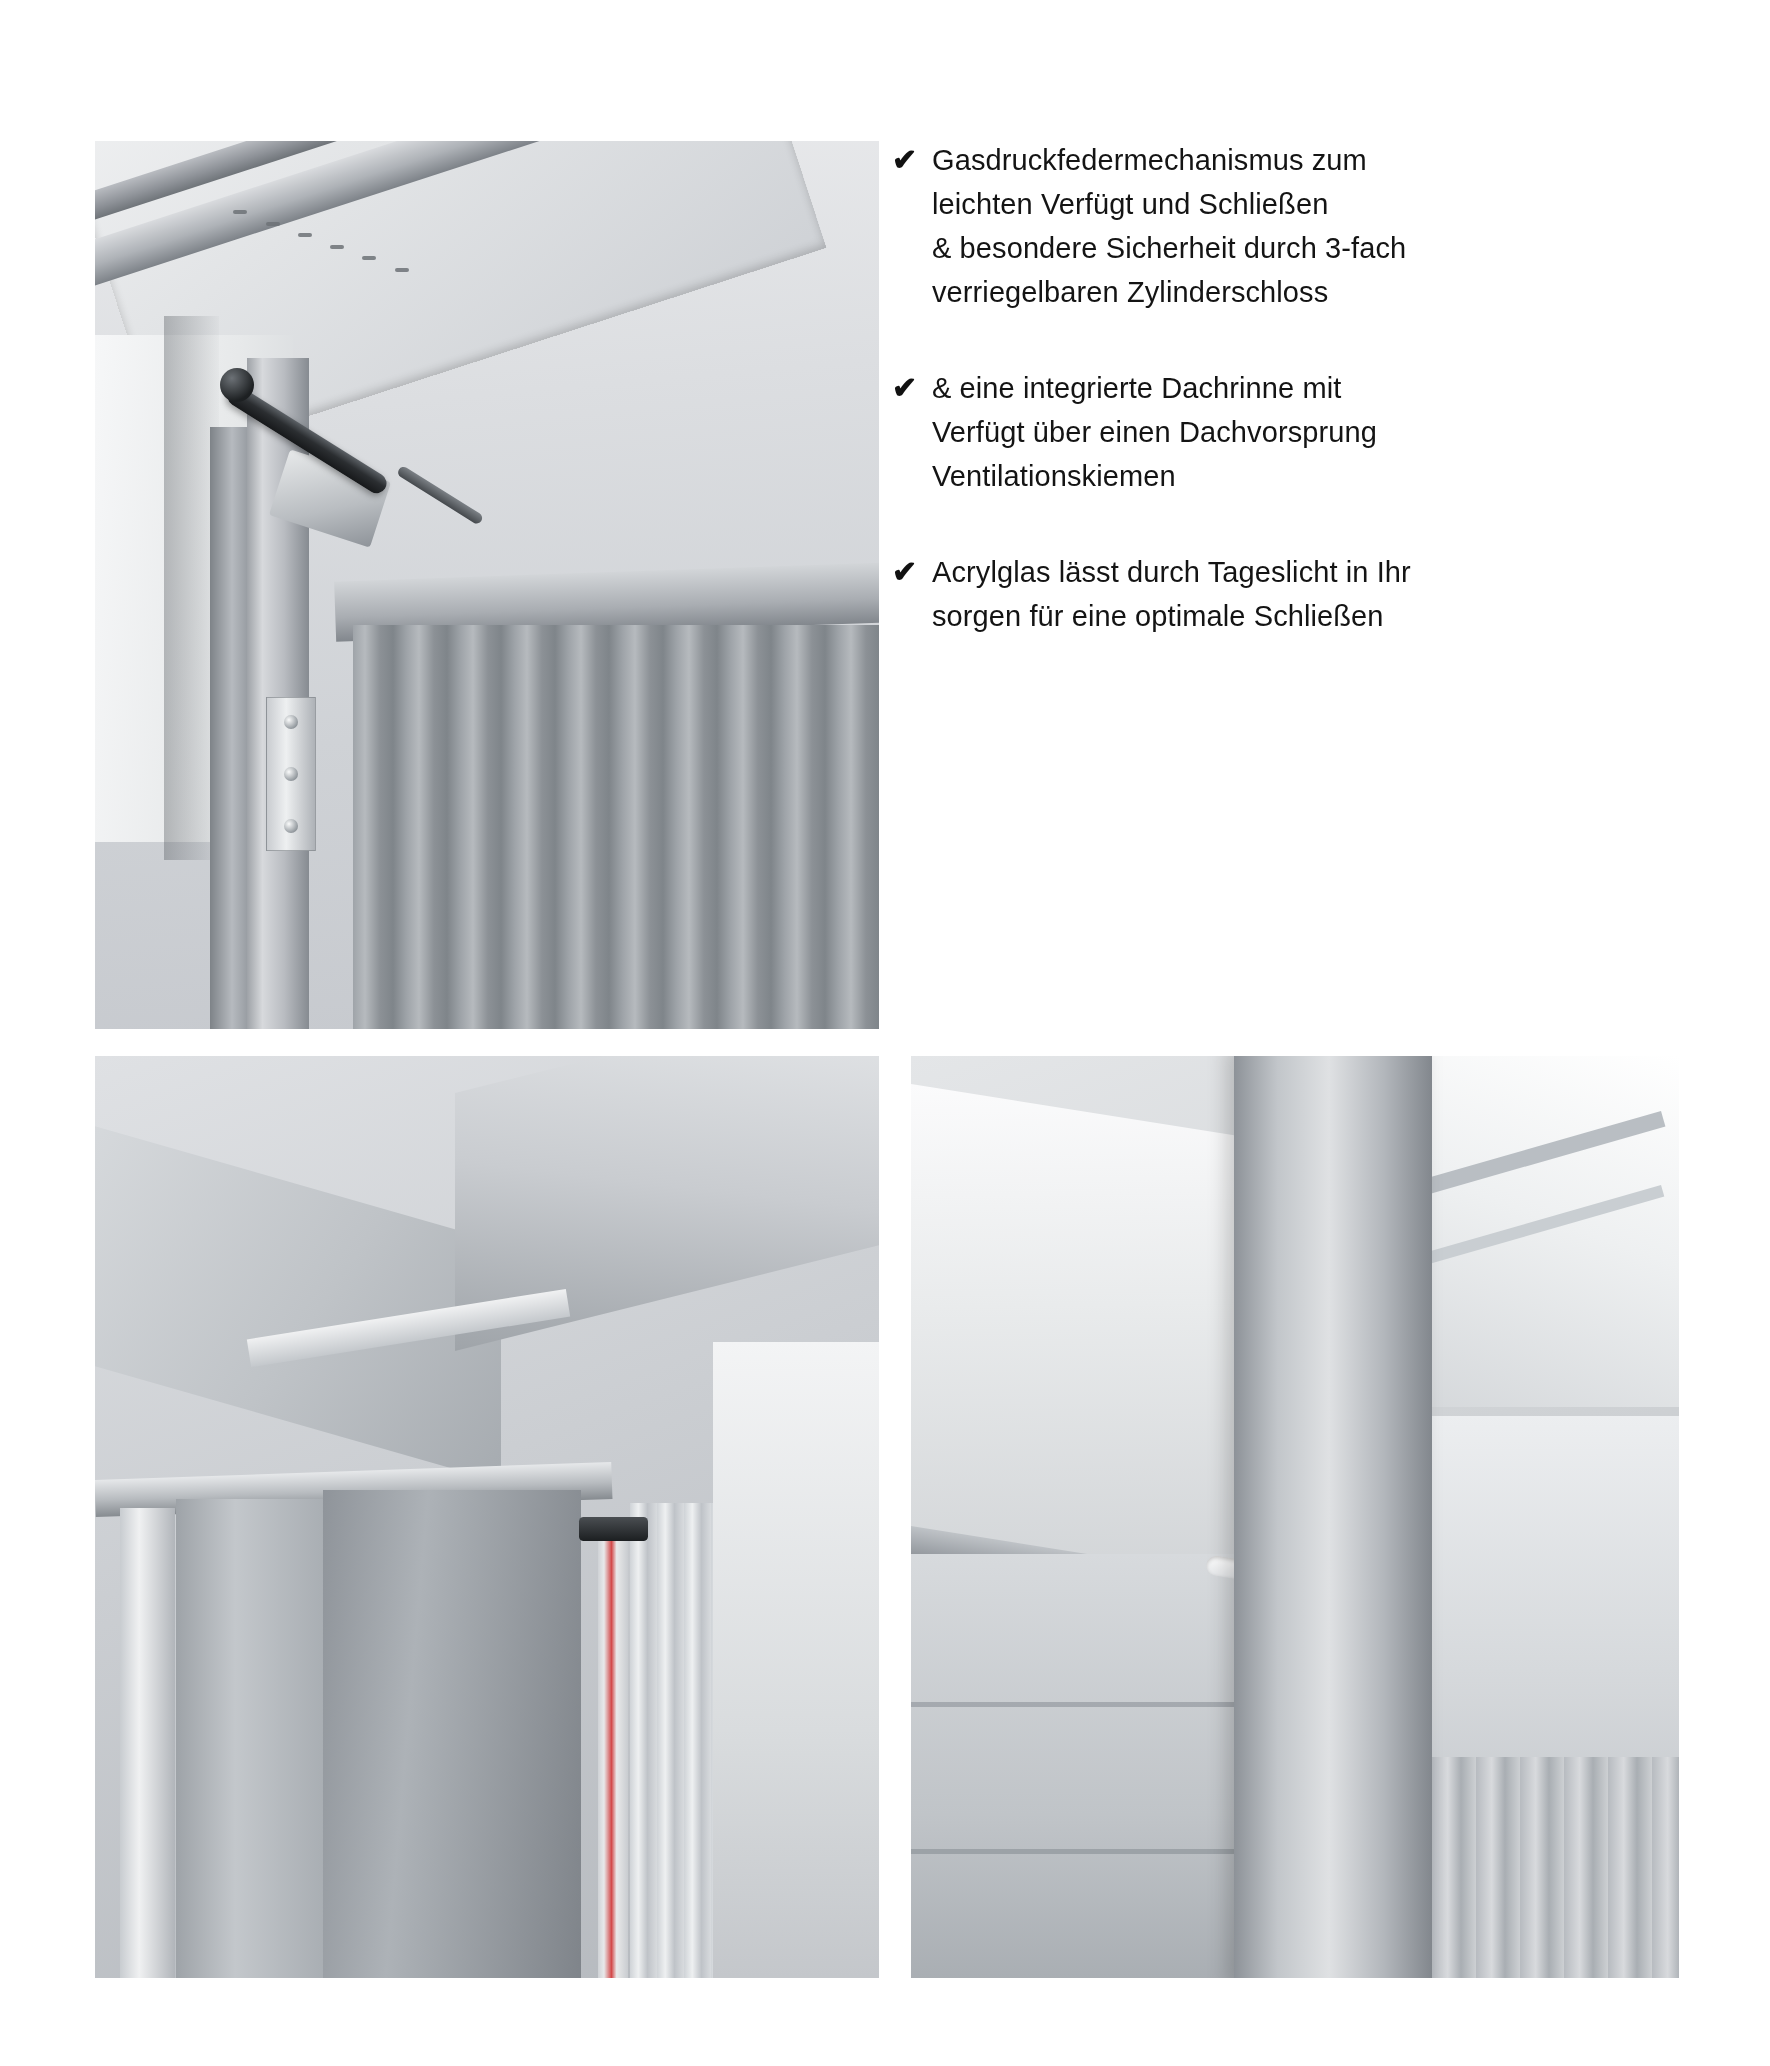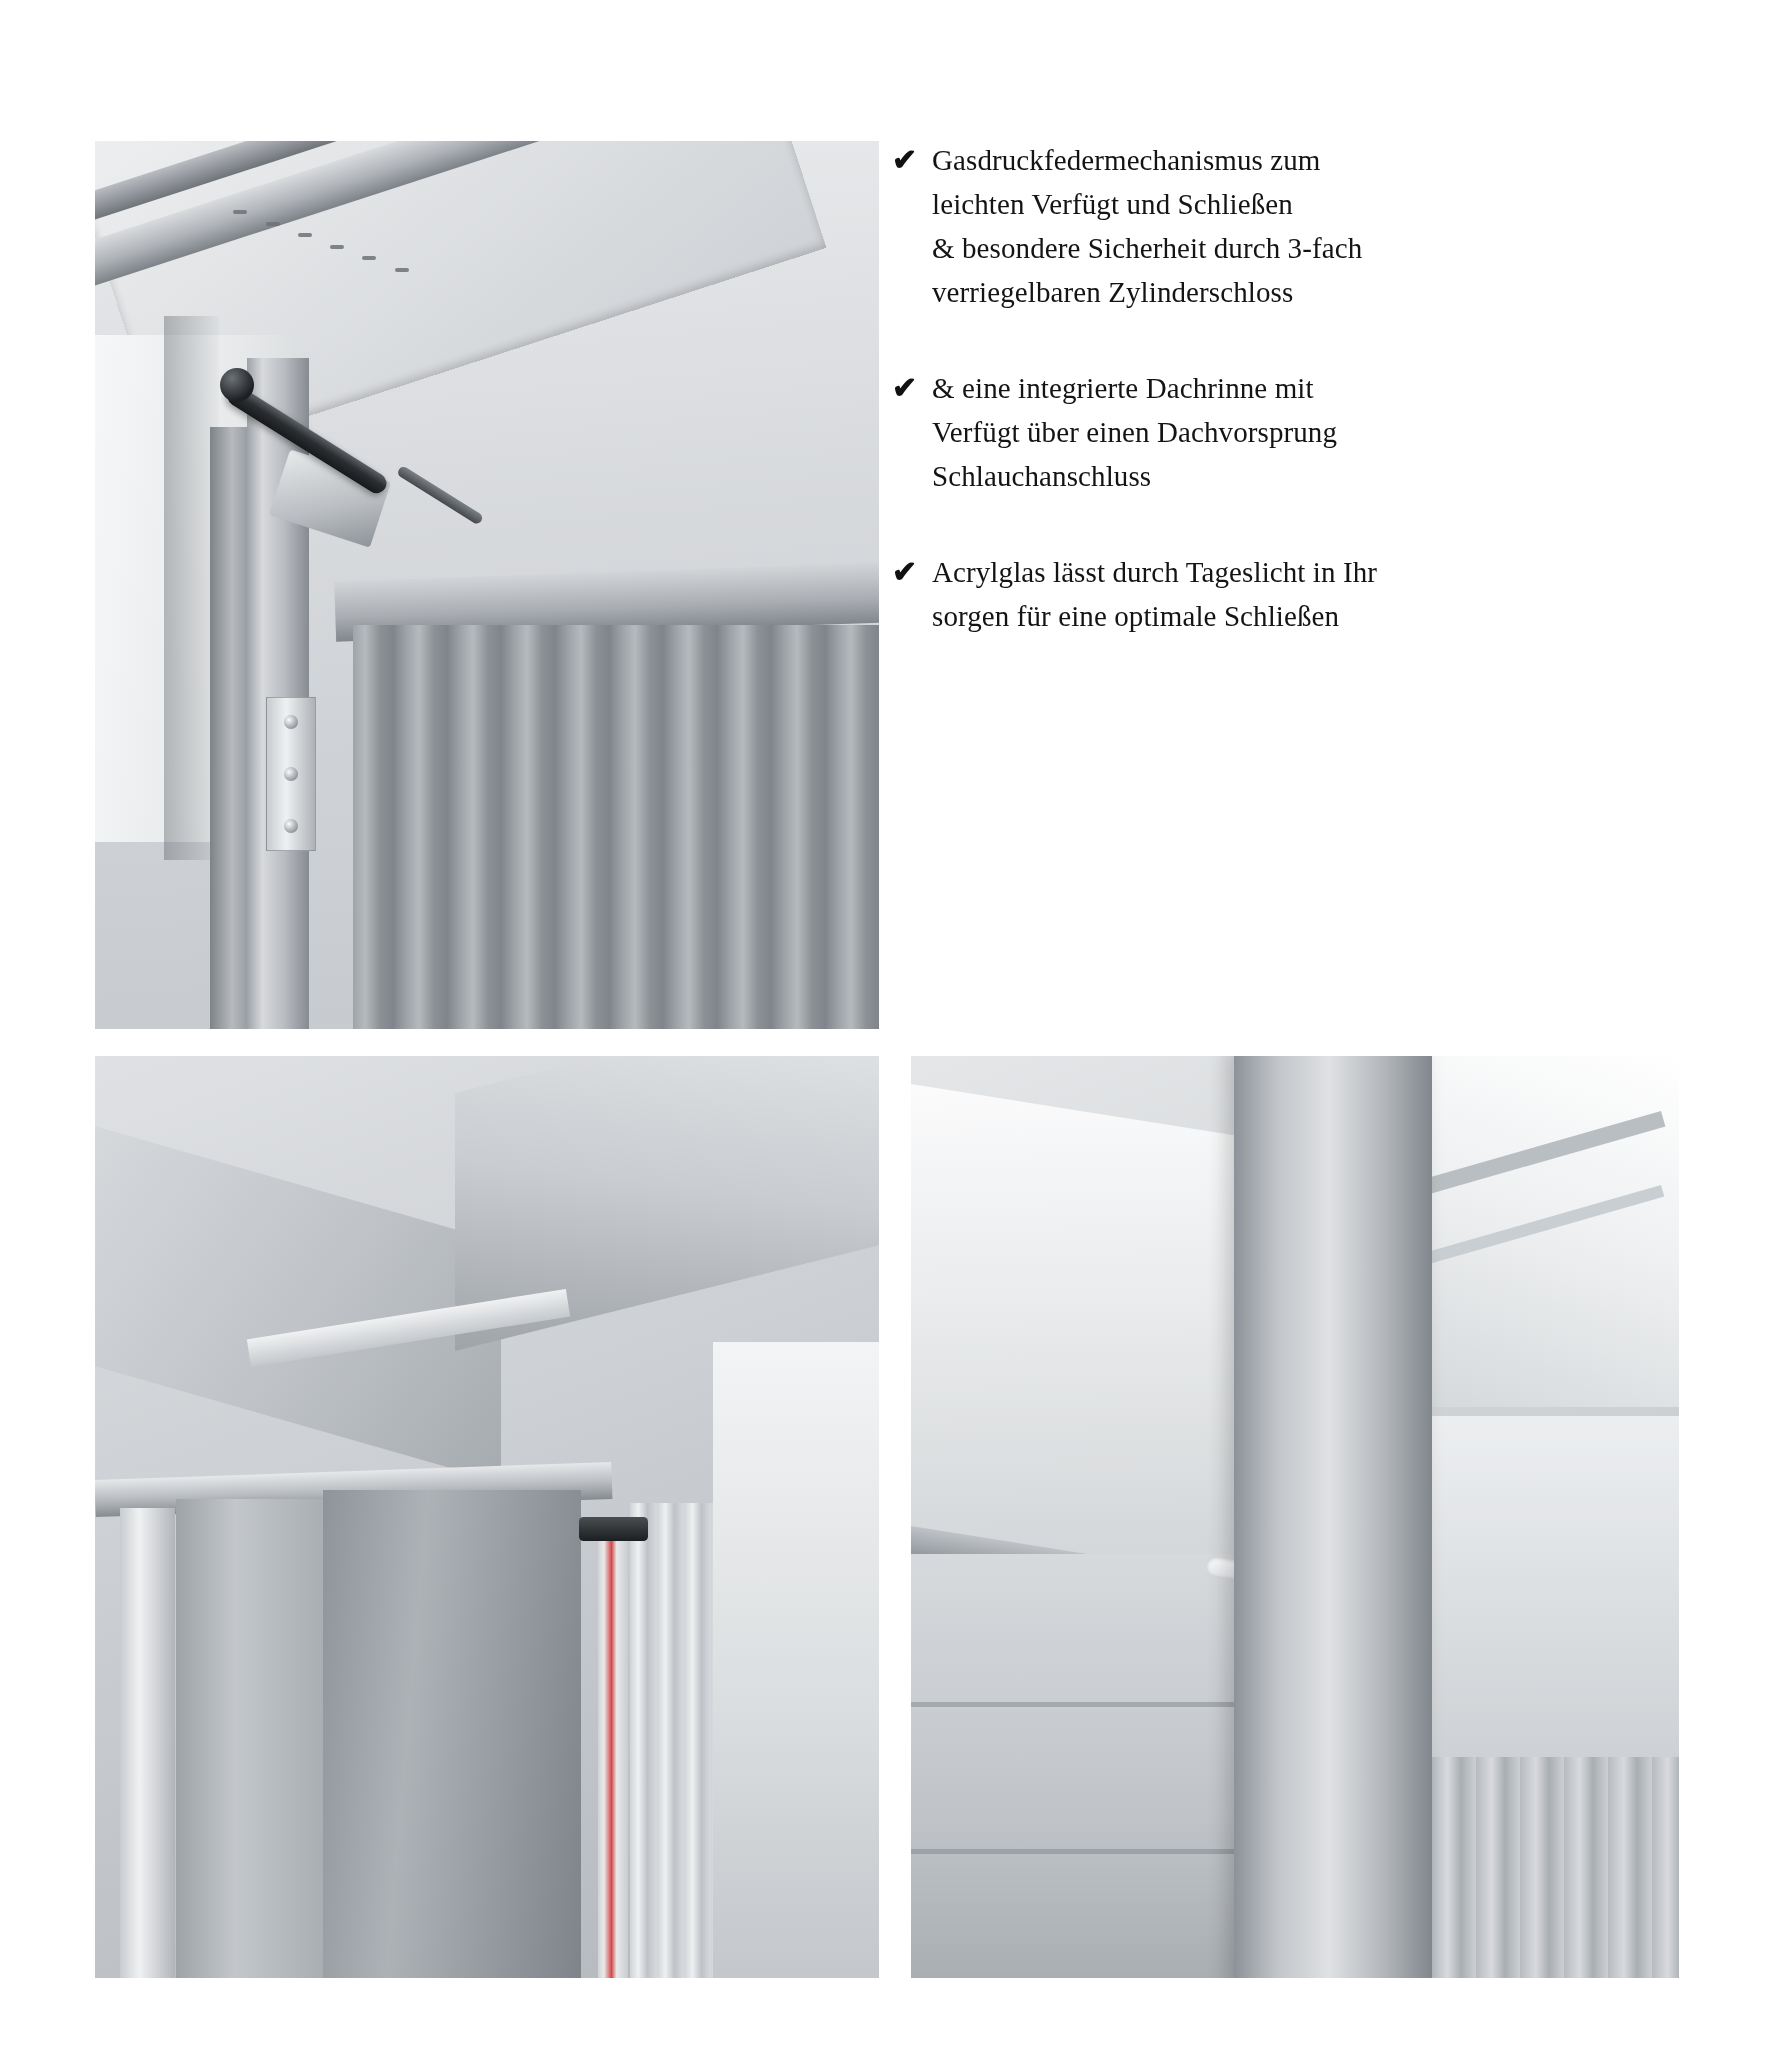--- a/index.html
+++ b/index.html
@@ -418,21 +418,20 @@
     line-height: 44px;
     color: #111111;
     font-weight: 700;
   }
   .bullet-text {
     flex: 1 1 auto;
     font-size: 29px;
     line-height: 44px;
     color: #141414;
     letter-spacing: 0.1px;
-    font-family: Liberation Serif, serif;
   }
 </style>
 </head>
 <body>
 
 <div class="page">
 
   <div class="photo" id="photo-top">
     <div class="roof-panel"></div>
     <div class="roof-edge"></div>
@@ -505,21 +504,21 @@
         <div>&amp; besondere Sicherheit durch 3-fach</div>
         <div>verriegelbaren Zylinderschloss</div>
       </div>
     </div>
 
     <div class="bullet">
       <div class="check">✔</div>
       <div class="bullet-text">
         <div>&amp; eine integrierte Dachrinne mit</div>
         <div>Verfügt über einen Dachvorsprung</div>
-        <div>Schlauchanschluss</div>
+        <div>Ventilationskiemen</div>
       </div>
     </div>
 
     <div class="bullet">
       <div class="check">✔</div>
       <div class="bullet-text">
         <div>Acrylglas lässt durch Tageslicht in Ihr</div>
         <div>sorgen für eine optimale Schließen</div>
       </div>
     </div>

